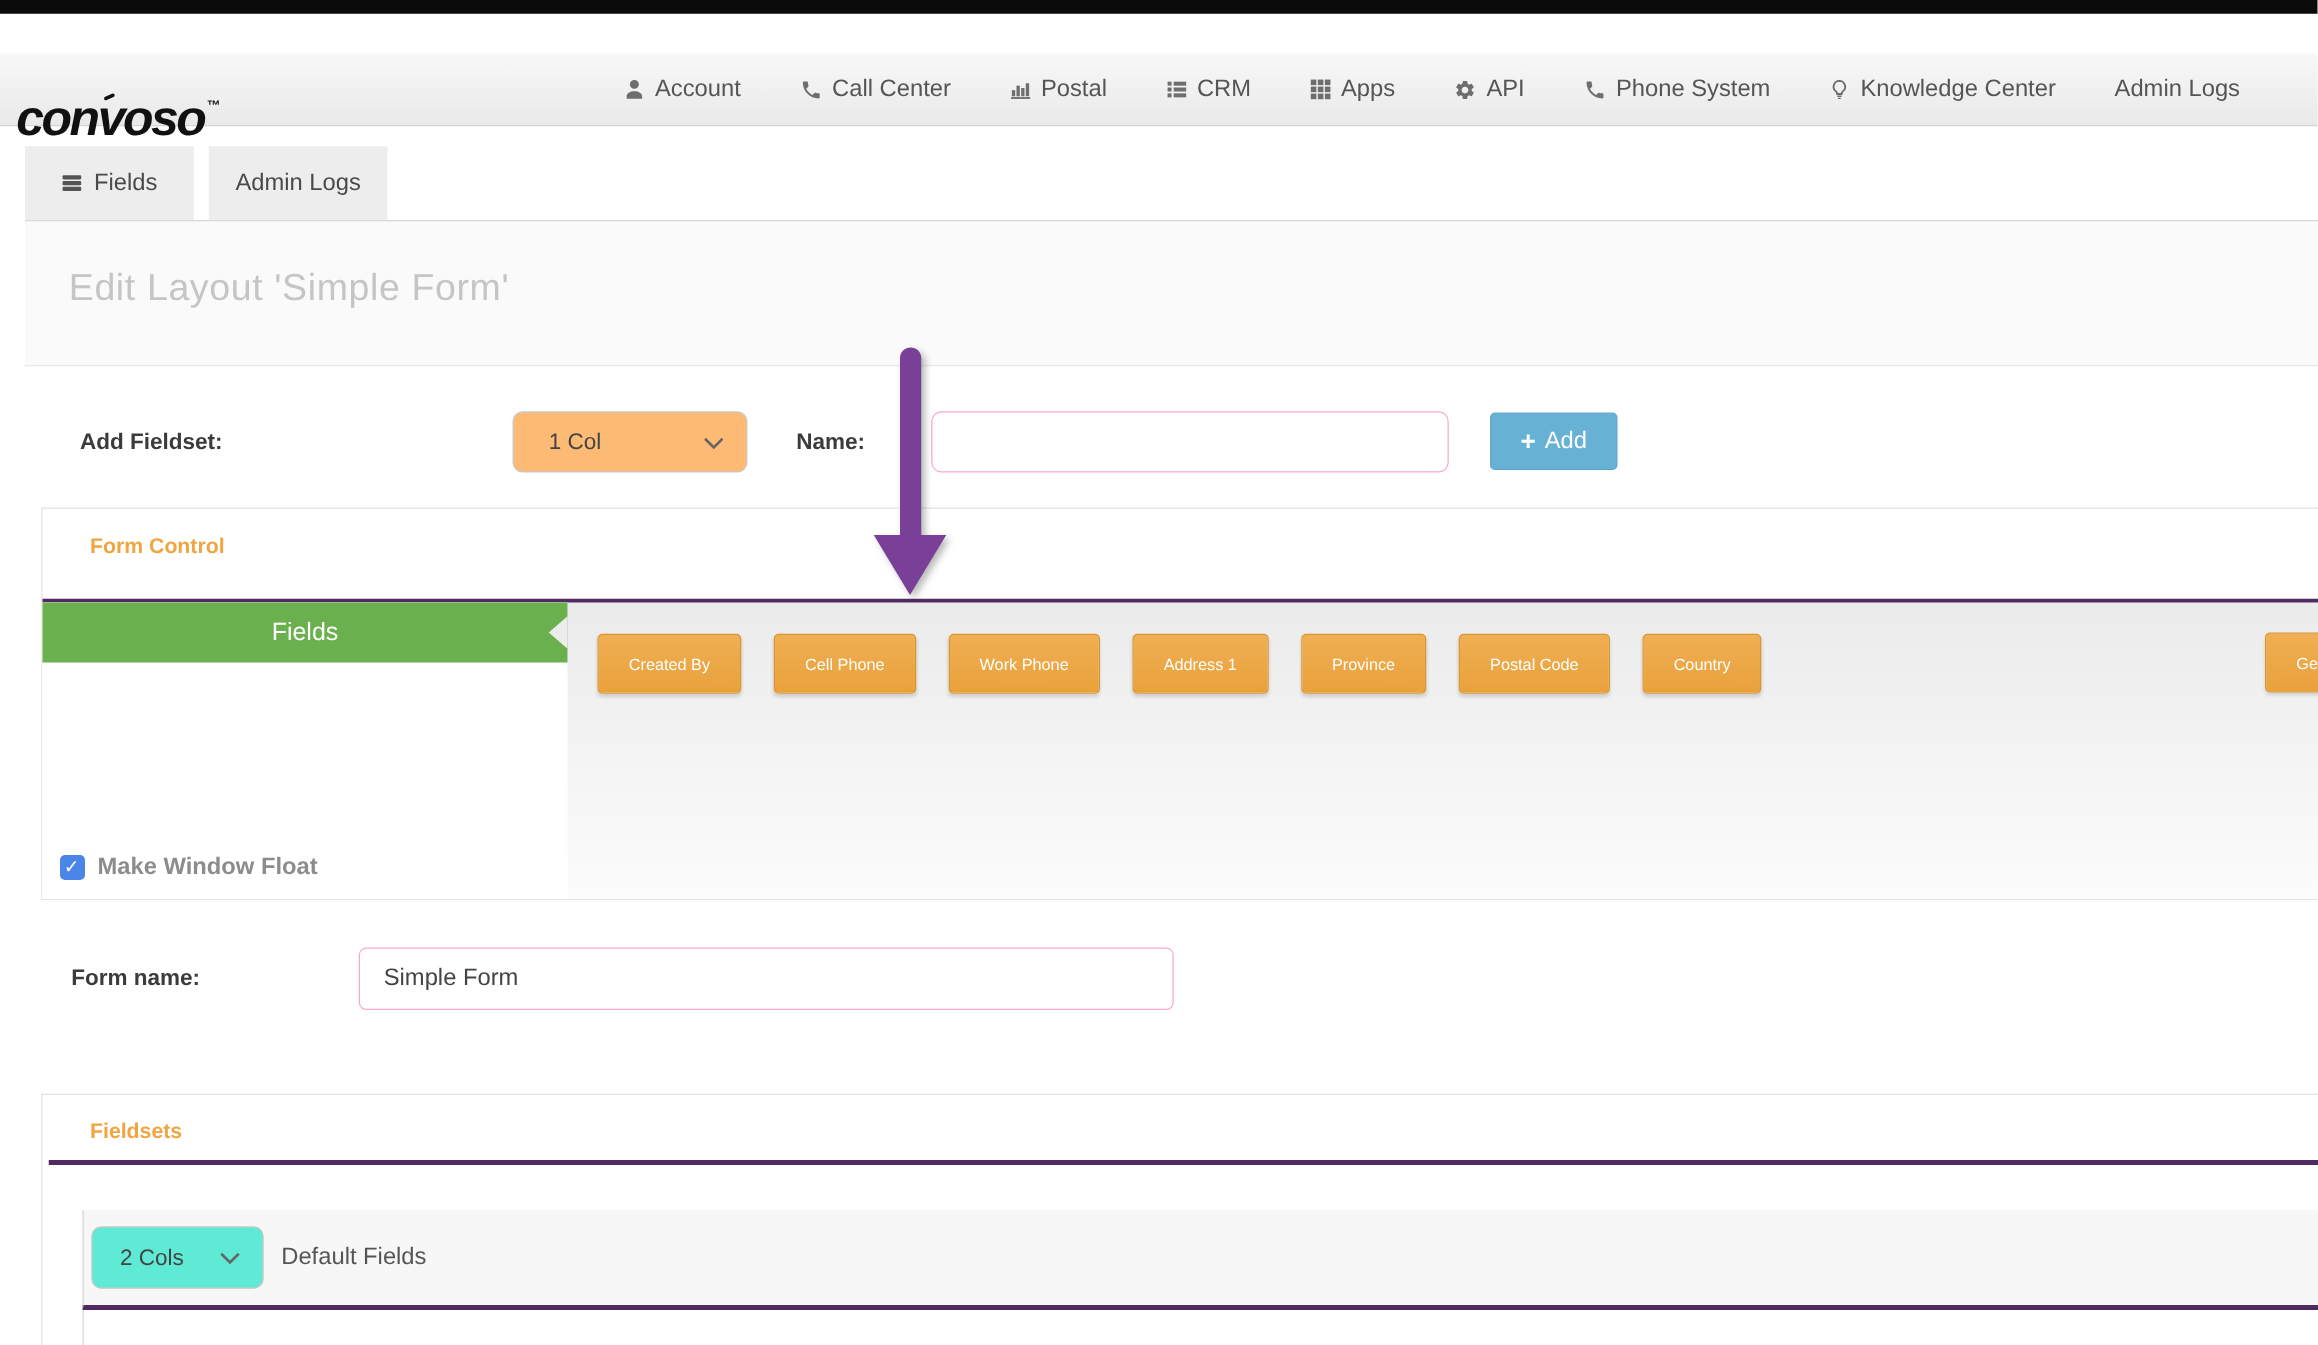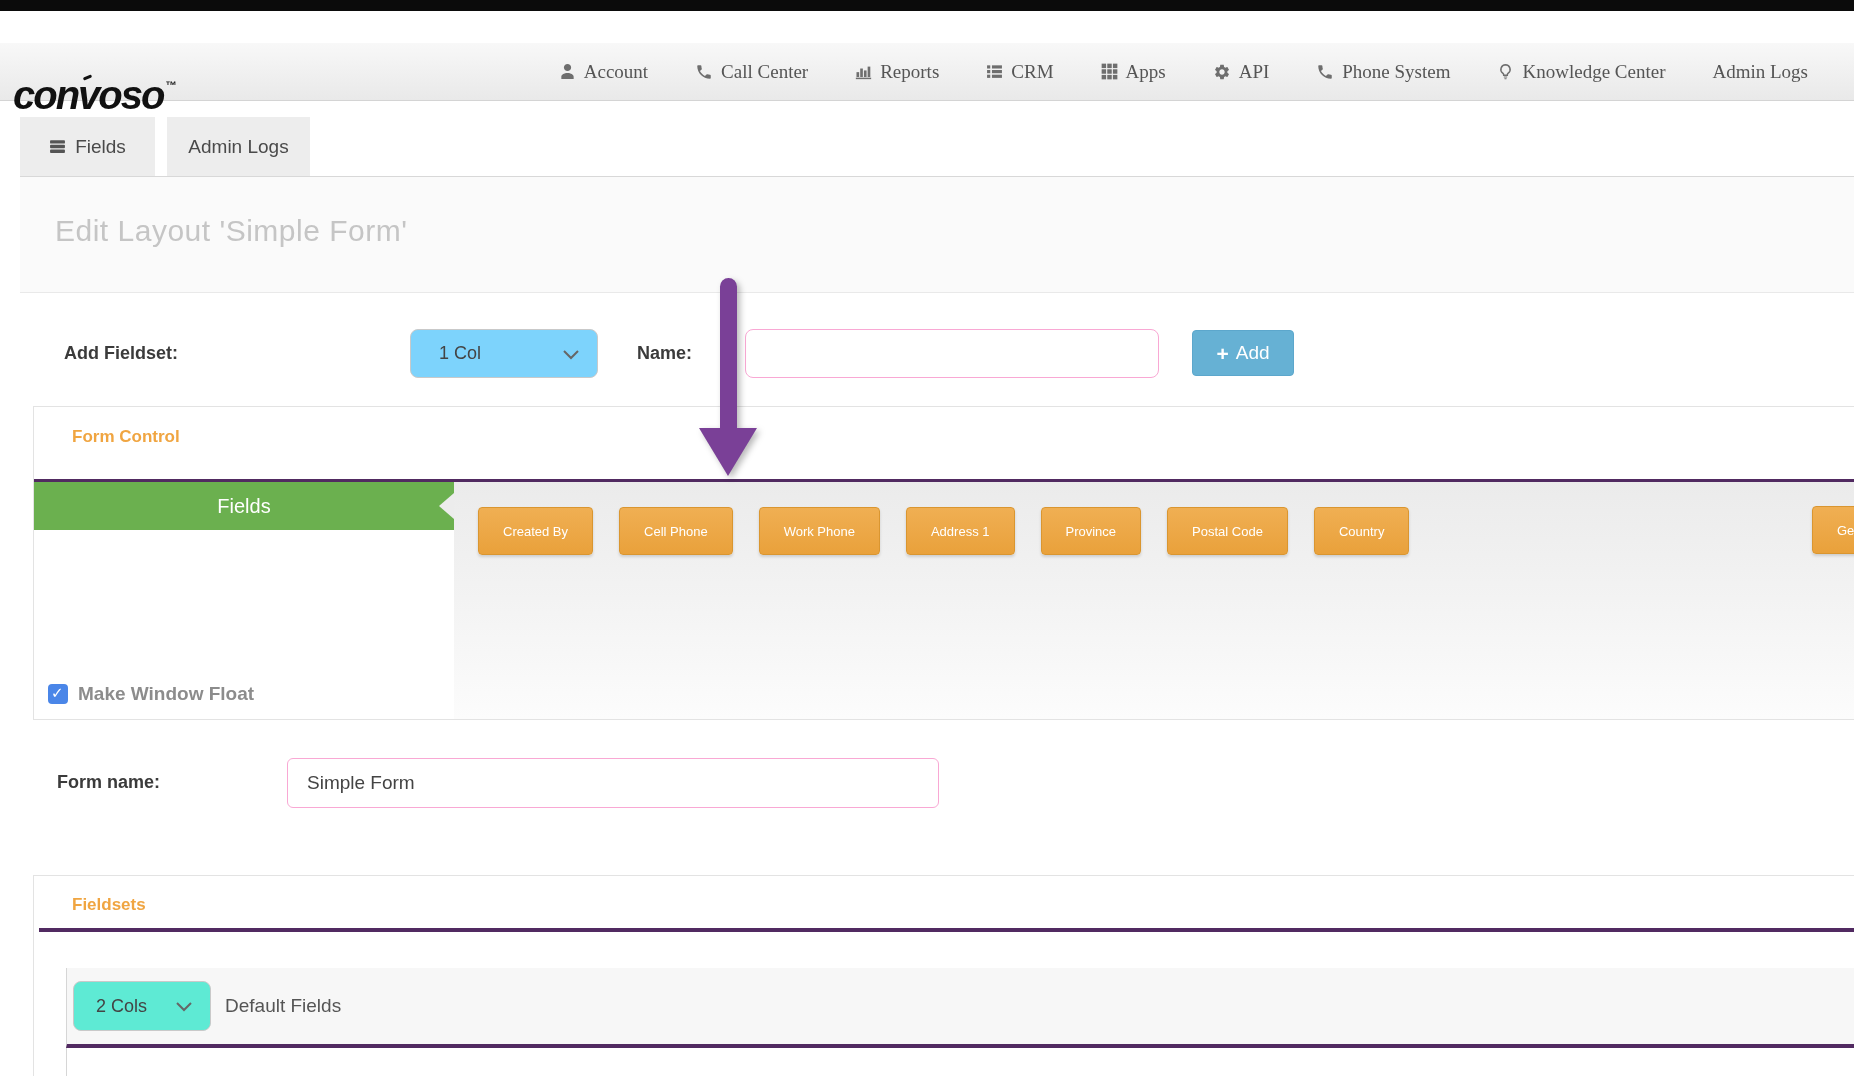--- a/index.html
+++ b/index.html
@@ -9,21 +9,21 @@
   
   .topbar { position:absolute; left:0; top:0; width:1854px; height:11px; background:#0b0b0b; }
   .navbar { position:absolute; left:0; top:43px; width:1854px; height:58px;
             background:linear-gradient(#f8f8f8,#e9e9e9); border-bottom:1px solid #d4d4d4;
             display:flex; align-items:center; }
   .logo { position:relative; margin-left:13px; font-size:40px; font-weight:bold; font-style:italic;
           letter-spacing:-2px; color:#111; line-height:1;margin-top:46px; }
   .logo .tm { font-size:11px; font-style:normal; position:relative; top:-20px; left:2px; letter-spacing:0; }
   .logo-accent { position:absolute; left:70px; top:1px; width:9px; height:3px; background:#111;
                  transform:rotate(-24deg); border-radius:2px; }
-  .nav-items { margin-left:auto; display:flex; align-items:center; gap:47px; padding-right:46px;font-family:Liberation Serif, serif; }
+  .nav-items { margin-left:auto; display:flex; align-items:center; gap:47px; padding-right:62px; }
   .nav-item { display:flex; align-items:center; gap:8px; font-size:19px; color:#555; cursor:pointer; white-space:nowrap; }
   .nav-item svg { flex:0 0 auto; }
 
   
   .tabs { position:absolute; left:20px; top:117px; display:flex; gap:12px; }
   .tab { height:59px; display:flex; align-items:center; justify-content:center; gap:9px;
          font-size:19px; cursor:pointer; }
   .tab-active { width:164px; background:#6fb7d5; color:#fff; }
   .tab-plain  { background:#ededed; color:#4a4a4a; }
   .tab-fields { width:135px; }
@@ -33,21 +33,21 @@
   .title-section { position:absolute; left:20px; top:176px; width:1844px; height:117px;
                    background:#fafafa; border-top:1px solid #d8d8d8; border-bottom:1px solid #e9e9e9; }
   .page-title { margin:37px 0 0 35px; font-size:30px; font-weight:300; color:#c5c5c5; letter-spacing:.5px; }
 
   
   .frm-label { position:absolute; font-size:18px; font-weight:bold; color:#3b3b3b; white-space:nowrap; }
   .lbl-add-fieldset { left:64px; top:343px; }
   .lbl-name { left:637px; top:343px; }
   .lbl-form-name { left:57px; top:772px; }
 
-  .fake-select { position:absolute; background:#7dd3fc; border:1px solid #c9c9c9; border-radius:8px;
+  .fake-select { position:absolute; background:#fdba74; border:1px solid #c9c9c9; border-radius:8px;
                  display:flex; align-items:center; font-size:18px; color:#444; cursor:pointer; }
   .select-1col { left:410px; top:329px; width:188px; height:49px; padding-left:28px; }
   .select-2cols { position:relative; width:138px; height:50px; margin-left:6px; background:#5eead4;
                   border:1px solid #c9c9c9; border-radius:8px; display:flex; align-items:center;
                   padding-left:22px; font-size:18px; color:#444; cursor:pointer; }
   .chev { position:absolute; right:18px; top:50%; transform:translateY(-40%); }
 
   .text-input { position:absolute; background:#fff; border:1px solid #f9a8d4; font-size:19px; color:#444;
                 padding-left:19px; }
   .input-name { left:745px; top:329px; width:414px; height:49px; border-radius:8px; }
@@ -134,21 +134,21 @@
       <span>Call Center</span>
     </div>
     <div class="nav-item">
       <svg width="17" height="17" viewBox="0 0 16 16" fill="#6e6e6e">
           <rect x="1.4" y="8.6" width="2.5" height="4.6"></rect>
           <rect x="4.9" y="5.2" width="2.5" height="8"></rect>
           <rect x="8.4" y="7" width="2.5" height="6.2"></rect>
           <rect x="11.9" y="3.4" width="2.5" height="9.8"></rect>
           <rect x="0.8" y="13.8" width="14.4" height="1.4"></rect>
         </svg>
-      <span>Reports</span>
+      <span>Postal</span>
     </div>
     <div class="nav-item">
       <svg width="17" height="17" viewBox="0 0 16 16" fill="#6e6e6e">
           <rect x="1" y="2.2" width="3" height="3"></rect>
           <rect x="5.6" y="2.2" width="9.4" height="3"></rect>
           <rect x="1" y="6.6" width="3" height="3"></rect>
           <rect x="5.6" y="6.6" width="9.4" height="3"></rect>
           <rect x="1" y="11" width="3" height="3"></rect>
           <rect x="5.6" y="11" width="9.4" height="3"></rect>
         </svg>

